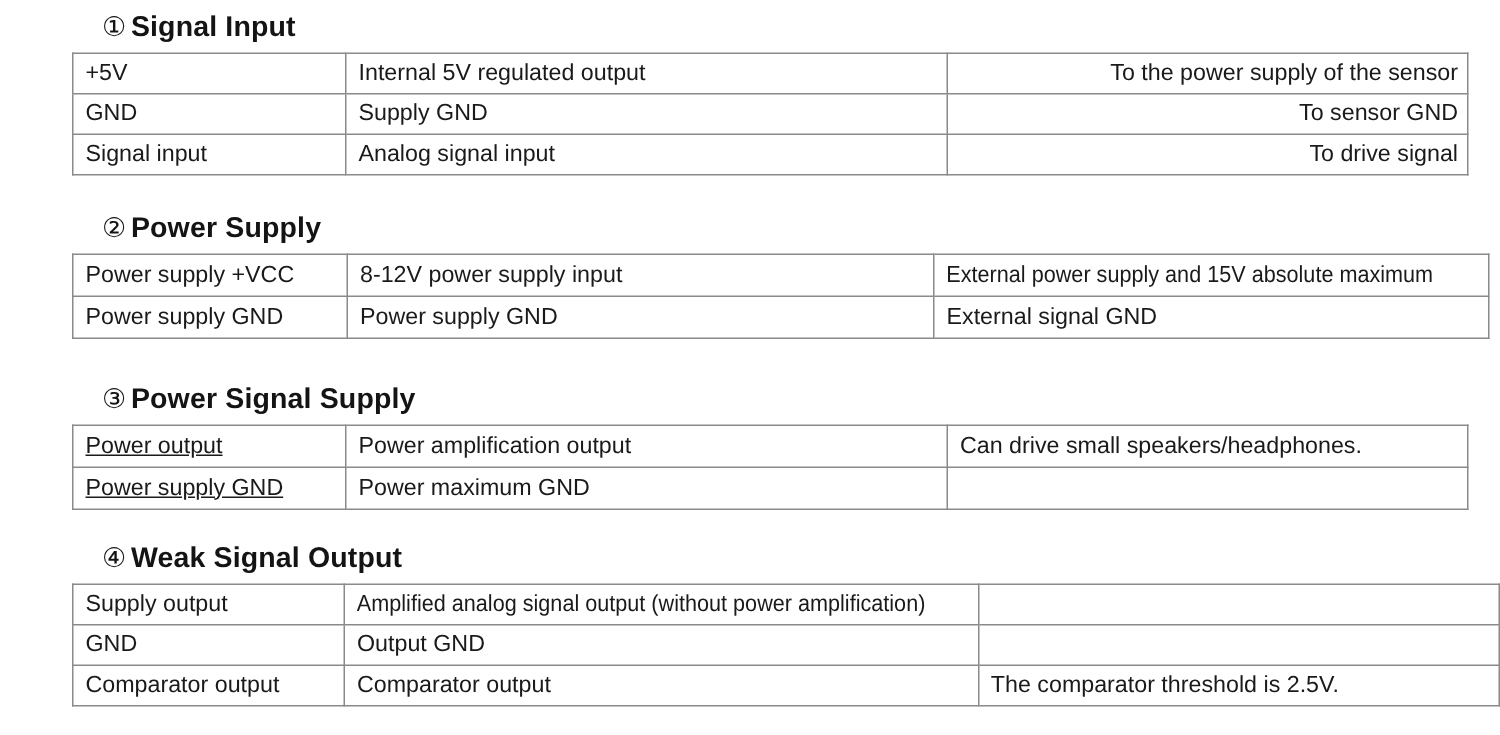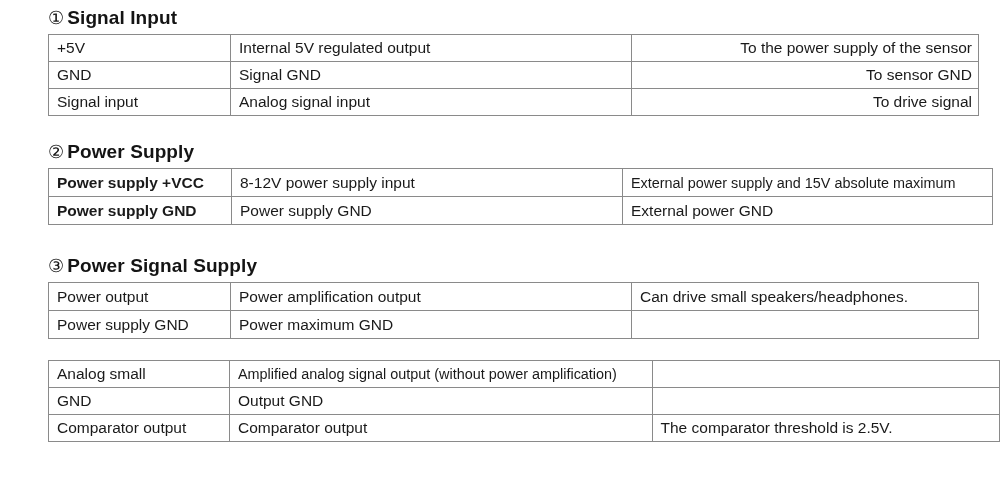--- a/index.html
+++ b/index.html
@@ -24,21 +24,21 @@
     position: absolute;
     left: 0;
     top: 0;
   }
   .section-title {
     font-size: 19px;
     font-weight: bold;
     color: #141414;
     letter-spacing: 0.1px;
     margin: 0 0 4px 0;
-    padding-left: 48px;
+    padding-left: 68px;
     line-height: 24px;
     white-space: nowrap;
   }
   .section-title .num {
     font-weight: normal;
     font-size: 18px;
     margin-right: 3px;
   }
   table.pin-table {
     border-collapse: collapse;
@@ -69,26 +69,26 @@
   #sec1 { top: 6px; }
   #sec2 { top: 140px; }
   #sec3 { top: 254px; }
   #sec4 { top: 360px; }
 
   #sec1 td.c0 { width: 167px; }
   #sec1 td.c1 { width: 386px; }
   #sec1 td.c2 { width: 332px; text-align: right; }
   #sec1 td { height: 18px; }
 
-  #sec2 td.c0 { width: 168px; font-weight: bold; }
+  #sec2 td.c0 { width: 168px; }
   #sec2 td.c1 { width: 376px; margin-top: 19px; }
   #sec2 td.c2 { width: 355px; }
   #sec2 td { height: 19px; }
 
-  #sec3 td.c0 { width: 167px; }
+  #sec3 td.c0 { width: 167px; text-decoration: underline; }
   #sec3 td.c1 { width: 386px; margin-top: 27px; }
   #sec3 td.c2 { width: 332px; }
   #sec3 td { height: 19px; }
 
   #sec4 td.c0 { width: 166px; }
   #sec4 td.c1 { width: 386px; }
   #sec4 td.c2 { width: 332px; }
   #sec4 td { height: 18px; }
 </style>
 </head>
@@ -100,21 +100,21 @@
     <h2 class="section-title"><span class="num">①</span><span>Signal Input</span></h2>
     <table class="pin-table">
       <tbody>
         <tr>
           <td class="c0">+5V</td>
           <td class="c1">Internal 5V regulated output</td>
           <td class="c2">To the power supply of the sensor</td>
         </tr>
         <tr>
           <td class="c0">GND</td>
-          <td class="c1">Signal GND</td>
+          <td class="c1">Supply GND</td>
           <td class="c2">To sensor GND</td>
         </tr>
         <tr>
           <td class="c0">Signal input</td>
           <td class="c1">Analog signal input</td>
           <td class="c2">To drive signal</td>
         </tr>
       </tbody>
     </table>
   </div>
@@ -124,21 +124,21 @@
     <table class="pin-table">
       <tbody>
         <tr>
           <td class="c0">Power supply +VCC</td>
           <td class="c1">8-12V power supply input</td>
           <td class="c2 small cond">External power supply and 15V absolute maximum</td>
         </tr>
         <tr>
           <td class="c0">Power supply GND</td>
           <td class="c1">Power supply GND</td>
-          <td class="c2">External power GND</td>
+          <td class="c2">External signal GND</td>
         </tr>
       </tbody>
     </table>
   </div>
 
   <div class="section" id="sec3">
     <h2 class="section-title"><span class="num">③</span><span>Power Signal Supply</span></h2>
     <table class="pin-table">
       <tbody>
         <tr>
@@ -149,24 +149,25 @@
         <tr>
           <td class="c0">Power supply GND</td>
           <td class="c1">Power maximum GND</td>
           <td class="c2"></td>
         </tr>
       </tbody>
     </table>
   </div>
 
   <div class="section" id="sec4">
+    <h2 class="section-title"><span class="num">④</span><span>Weak Signal Output</span></h2>
     <table class="pin-table">
       <tbody>
         <tr>
-          <td class="c0">Analog small</td>
+          <td class="c0">Supply output</td>
           <td class="c1 small cond">Amplified analog signal output (without power amplification)</td>
           <td class="c2"></td>
         </tr>
         <tr>
           <td class="c0">GND</td>
           <td class="c1">Output GND</td>
           <td class="c2"></td>
         </tr>
         <tr>
           <td class="c0">Comparator output</td>

